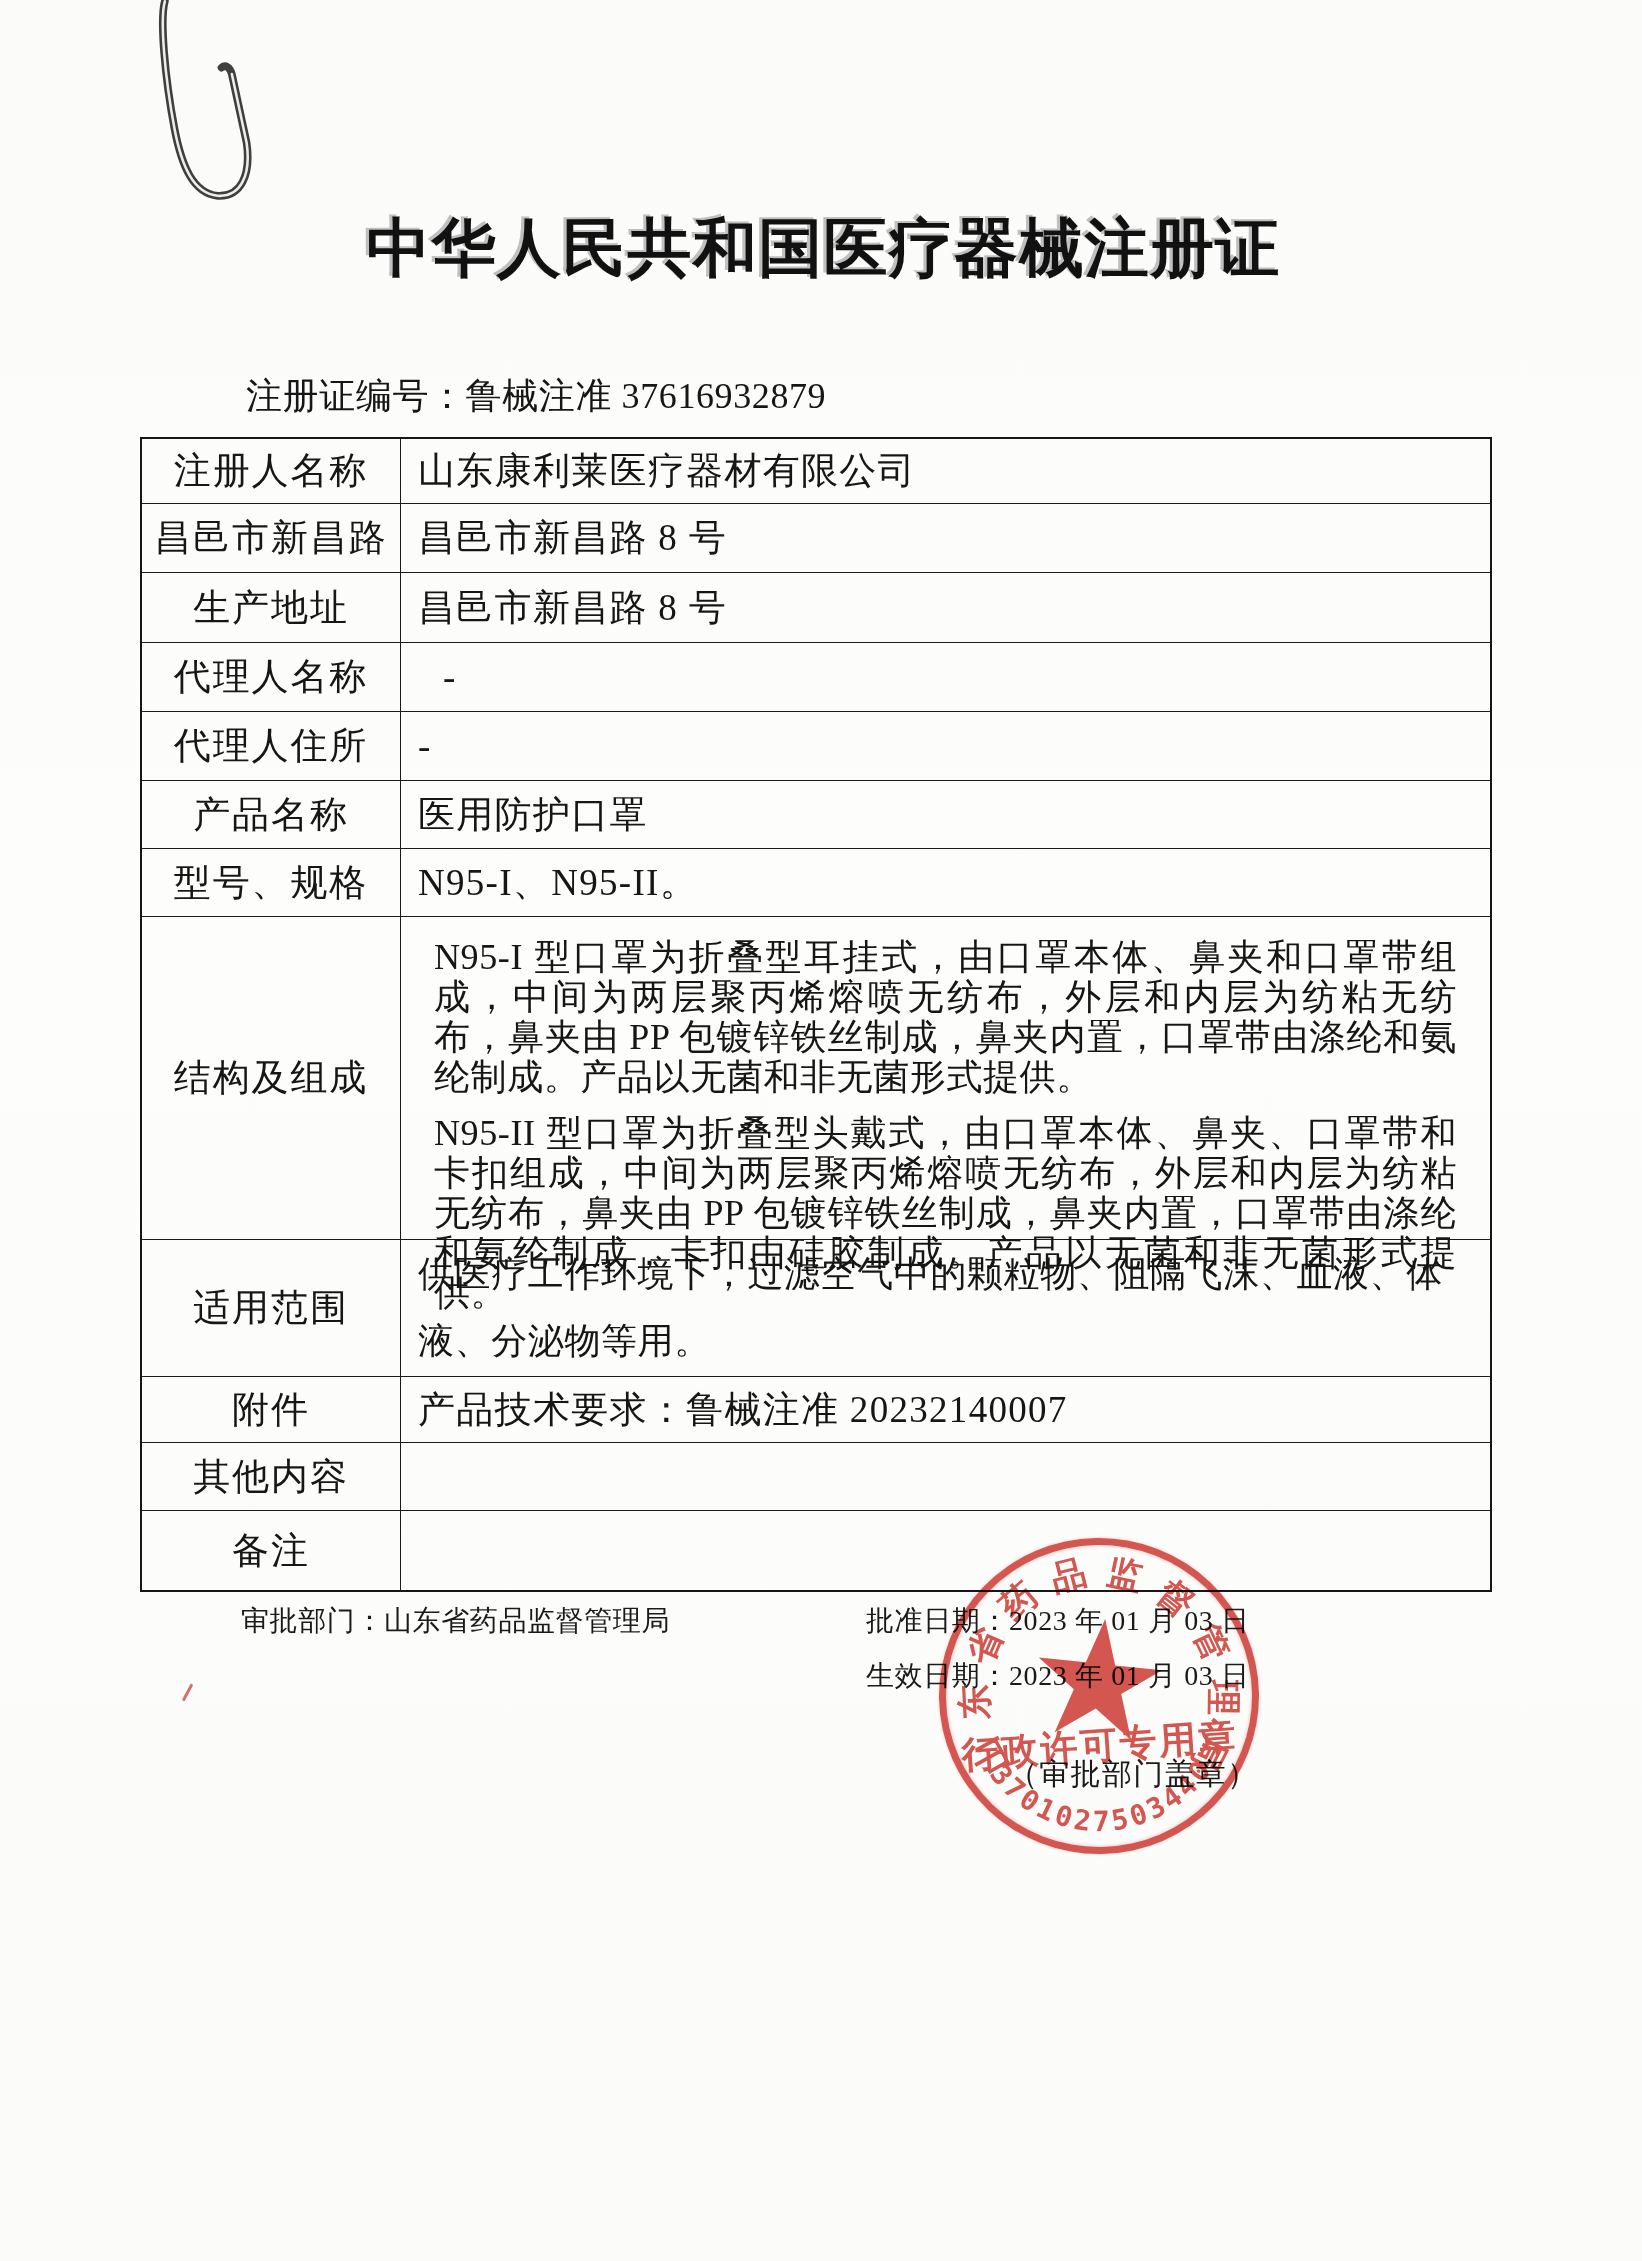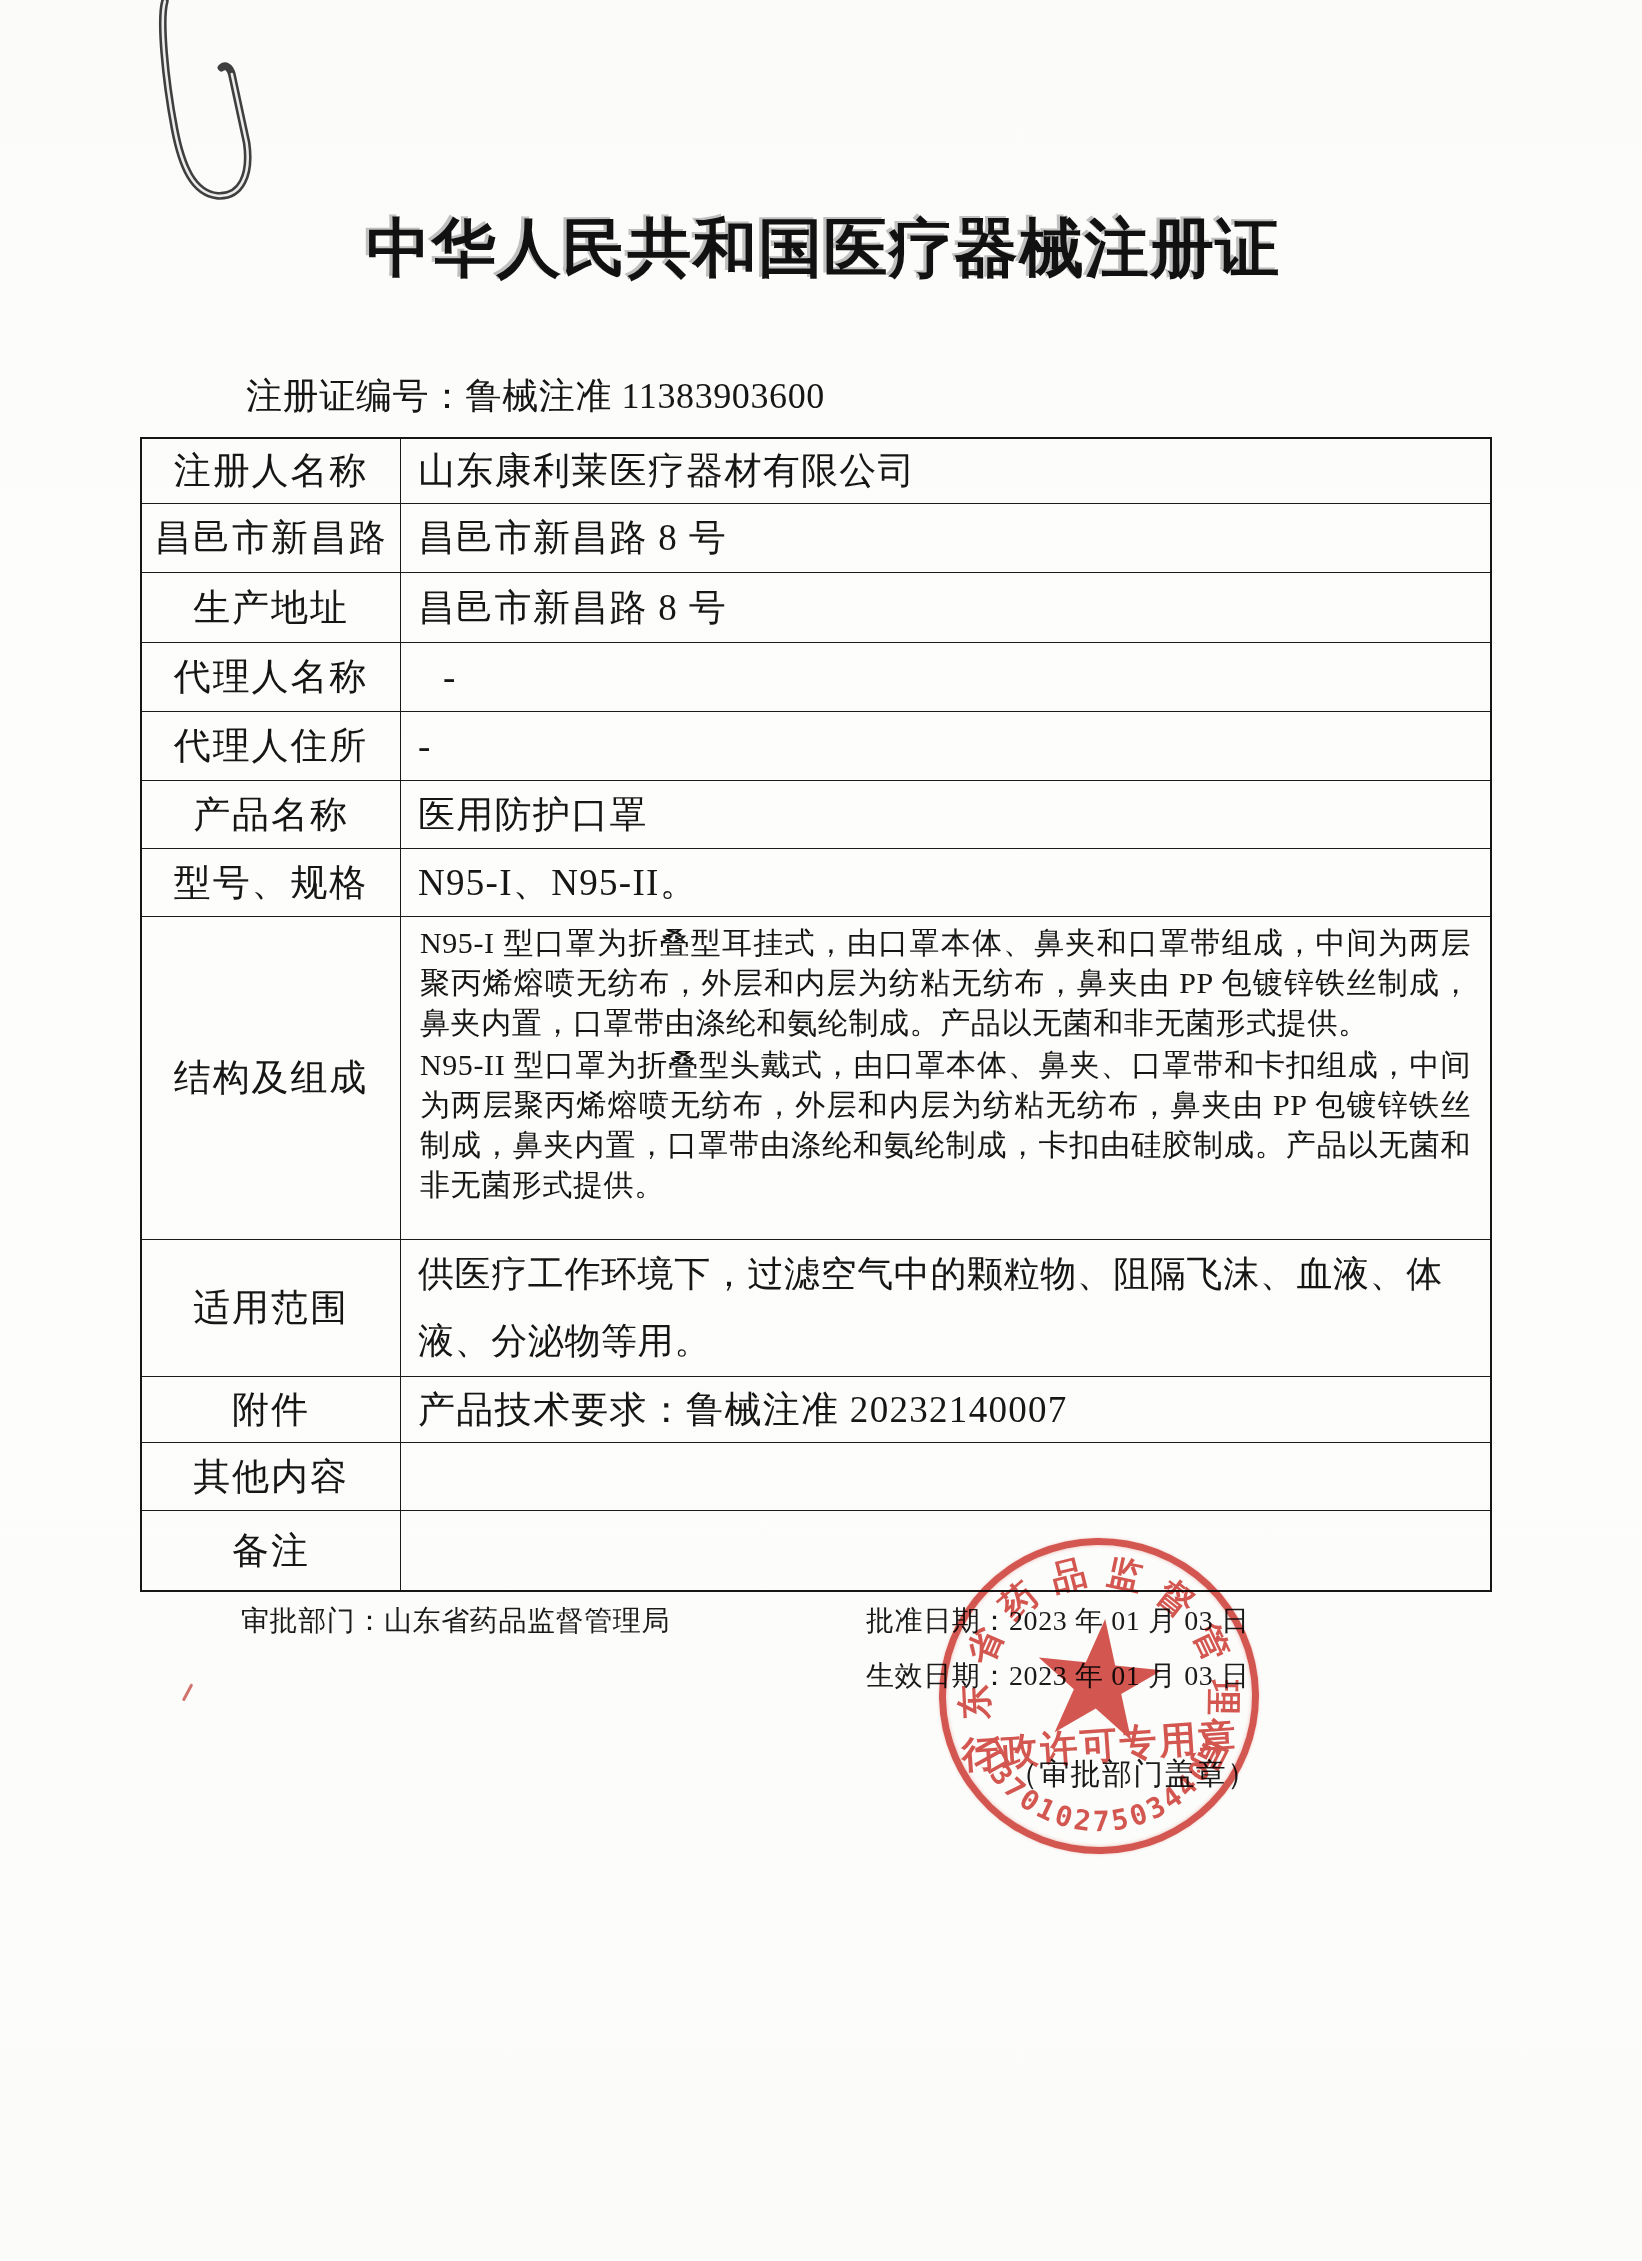--- a/index.html
+++ b/index.html
@@ -42,21 +42,21 @@
     font-size:37px;letter-spacing:1.9px;
     box-sizing:border-box;text-align:right;
   }
   .tvalue{
     flex:1;display:flex;align-items:center;
     padding:0 17px;font-size:37px;letter-spacing:1.3px;
     box-sizing:border-box;
   }
   .tvalue.multiline{display:block;padding-top:3.9px;}
   .tvalue.multiline p{
-    margin:2px;font-size:30px;line-height:40px;
+    margin:16px;font-size:36px;line-height:40px;
     text-align:justify;letter-spacing:0.6px;
   }
   .tvalue.spread{font-size:36px;line-height:67px;letter-spacing:0.6px;}
   
   .footer-item{position:absolute;font-size:28px;letter-spacing:0.6px;white-space:nowrap;color:#1a1a1a;}
   .seal-caption{position:absolute;font-size:30px;letter-spacing:1.3px;white-space:nowrap;color:#1a1a1a;}
   
   .seal{
     position:absolute;left:939px;top:1538px;width:320px;height:316px;
     mix-blend-mode:multiply;opacity:0.9;
@@ -103,21 +103,21 @@
 
 <div class="page">
 
   <svg class="paperclip" width="129" height="219" viewBox="0 0 200 340">
     <path d="M 40 2 C 32 30 40 120 55 200 C 66 258 84 300 122 304 C 158 306 174 272 167 222 L 144 115 C 141 104 134 100 128 105" fill="none" stroke="#3f3f3f" stroke-width="12" stroke-linecap="round"></path>
     <path d="M 40 2 C 32 30 40 120 55 200 C 66 258 84 300 122 304 C 158 306 174 272 167 222 L 144 115" fill="none" stroke="#ececec" stroke-width="4" stroke-linecap="round"></path>
   </svg>
 
   <div class="doc-title">中华人民共和国医疗器械注册证</div>
 
-  <div class="reg-no-line">注册证编号：鲁械注准 11383903600</div>
+  <div class="reg-no-line">注册证编号：鲁械注准 37616932879</div>
 
   <div class="cert-table">
 
     <div class="trow" style="height:64px;">
       <div class="tlabel">注册人名称</div>
       <div class="tvalue">山东康利莱医疗器材有限公司</div>
     </div>
 
     <div class="trow" style="height:69px;">
       <div class="tlabel">昌邑市新昌路</div>

